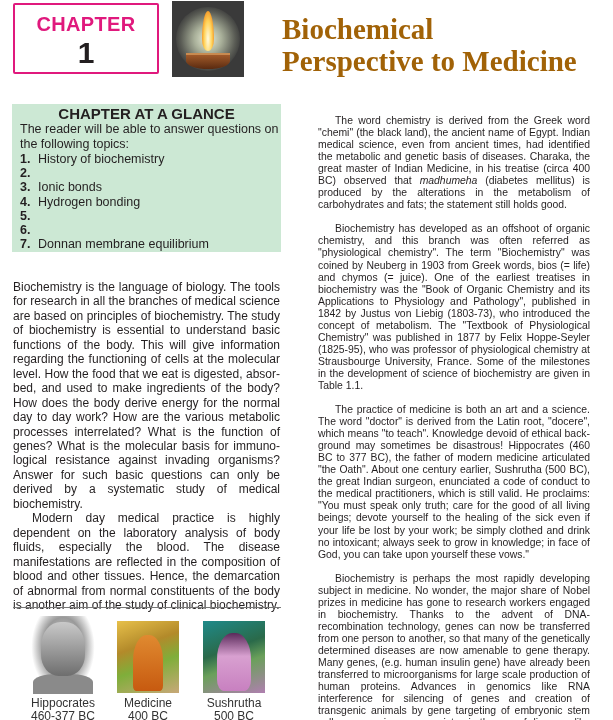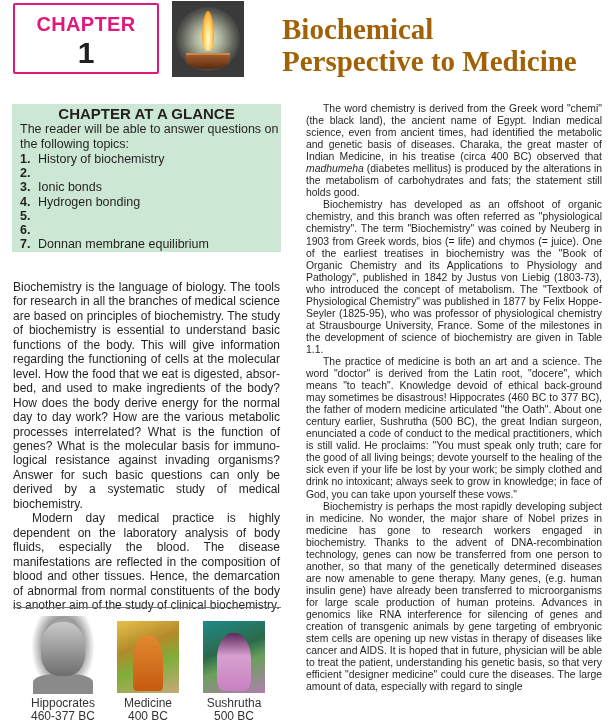--- a/index.html
+++ b/index.html
@@ -37,21 +37,21 @@
   .charaka .fig { position:absolute; left:16px; top:14px; width:30px; height:56px; border-radius:45% 45% 10% 10%; background:linear-gradient(#e08a30, #c75a10); }
   .sushrutha { left:203px; width:62px; height:72px; top:621px; background:linear-gradient(160deg, #1f8a8a 0%, #2a6a4a 40%, #6aa05a 60%, #b07fb0 100%); }
   .sushrutha .fig { position:absolute; left:14px; top:12px; width:34px; height:58px; border-radius:45% 45% 20% 20%; background:linear-gradient(#5a2a5a 0%, #d8a0d0 40%, #c880c0 100%); }
 
   .caption { position:absolute; top:697px; width:90px; text-align:center; font-size:12px; line-height:12.5px; color:#333; }
   .cap1 { left:18px; }
   .cap2 { left:103px; }
   .cap3 { left:189px; }
 
   .right-col { position:absolute; left:306px; top:103px; width:296px; font-size:10.4px; line-height:12.05px; text-align:justify; color:#231f20; }
-  .right-col p { margin:0; }
+  .right-col p { margin:12px; }
   .right-col .indent { text-indent:17px; }
 </style>
 </head>
 <body>
 
 <div class="chapter-box">
   <span class="chapter-label">CHAPTER</span>
   <span class="chapter-number">1</span>
 </div>
 

